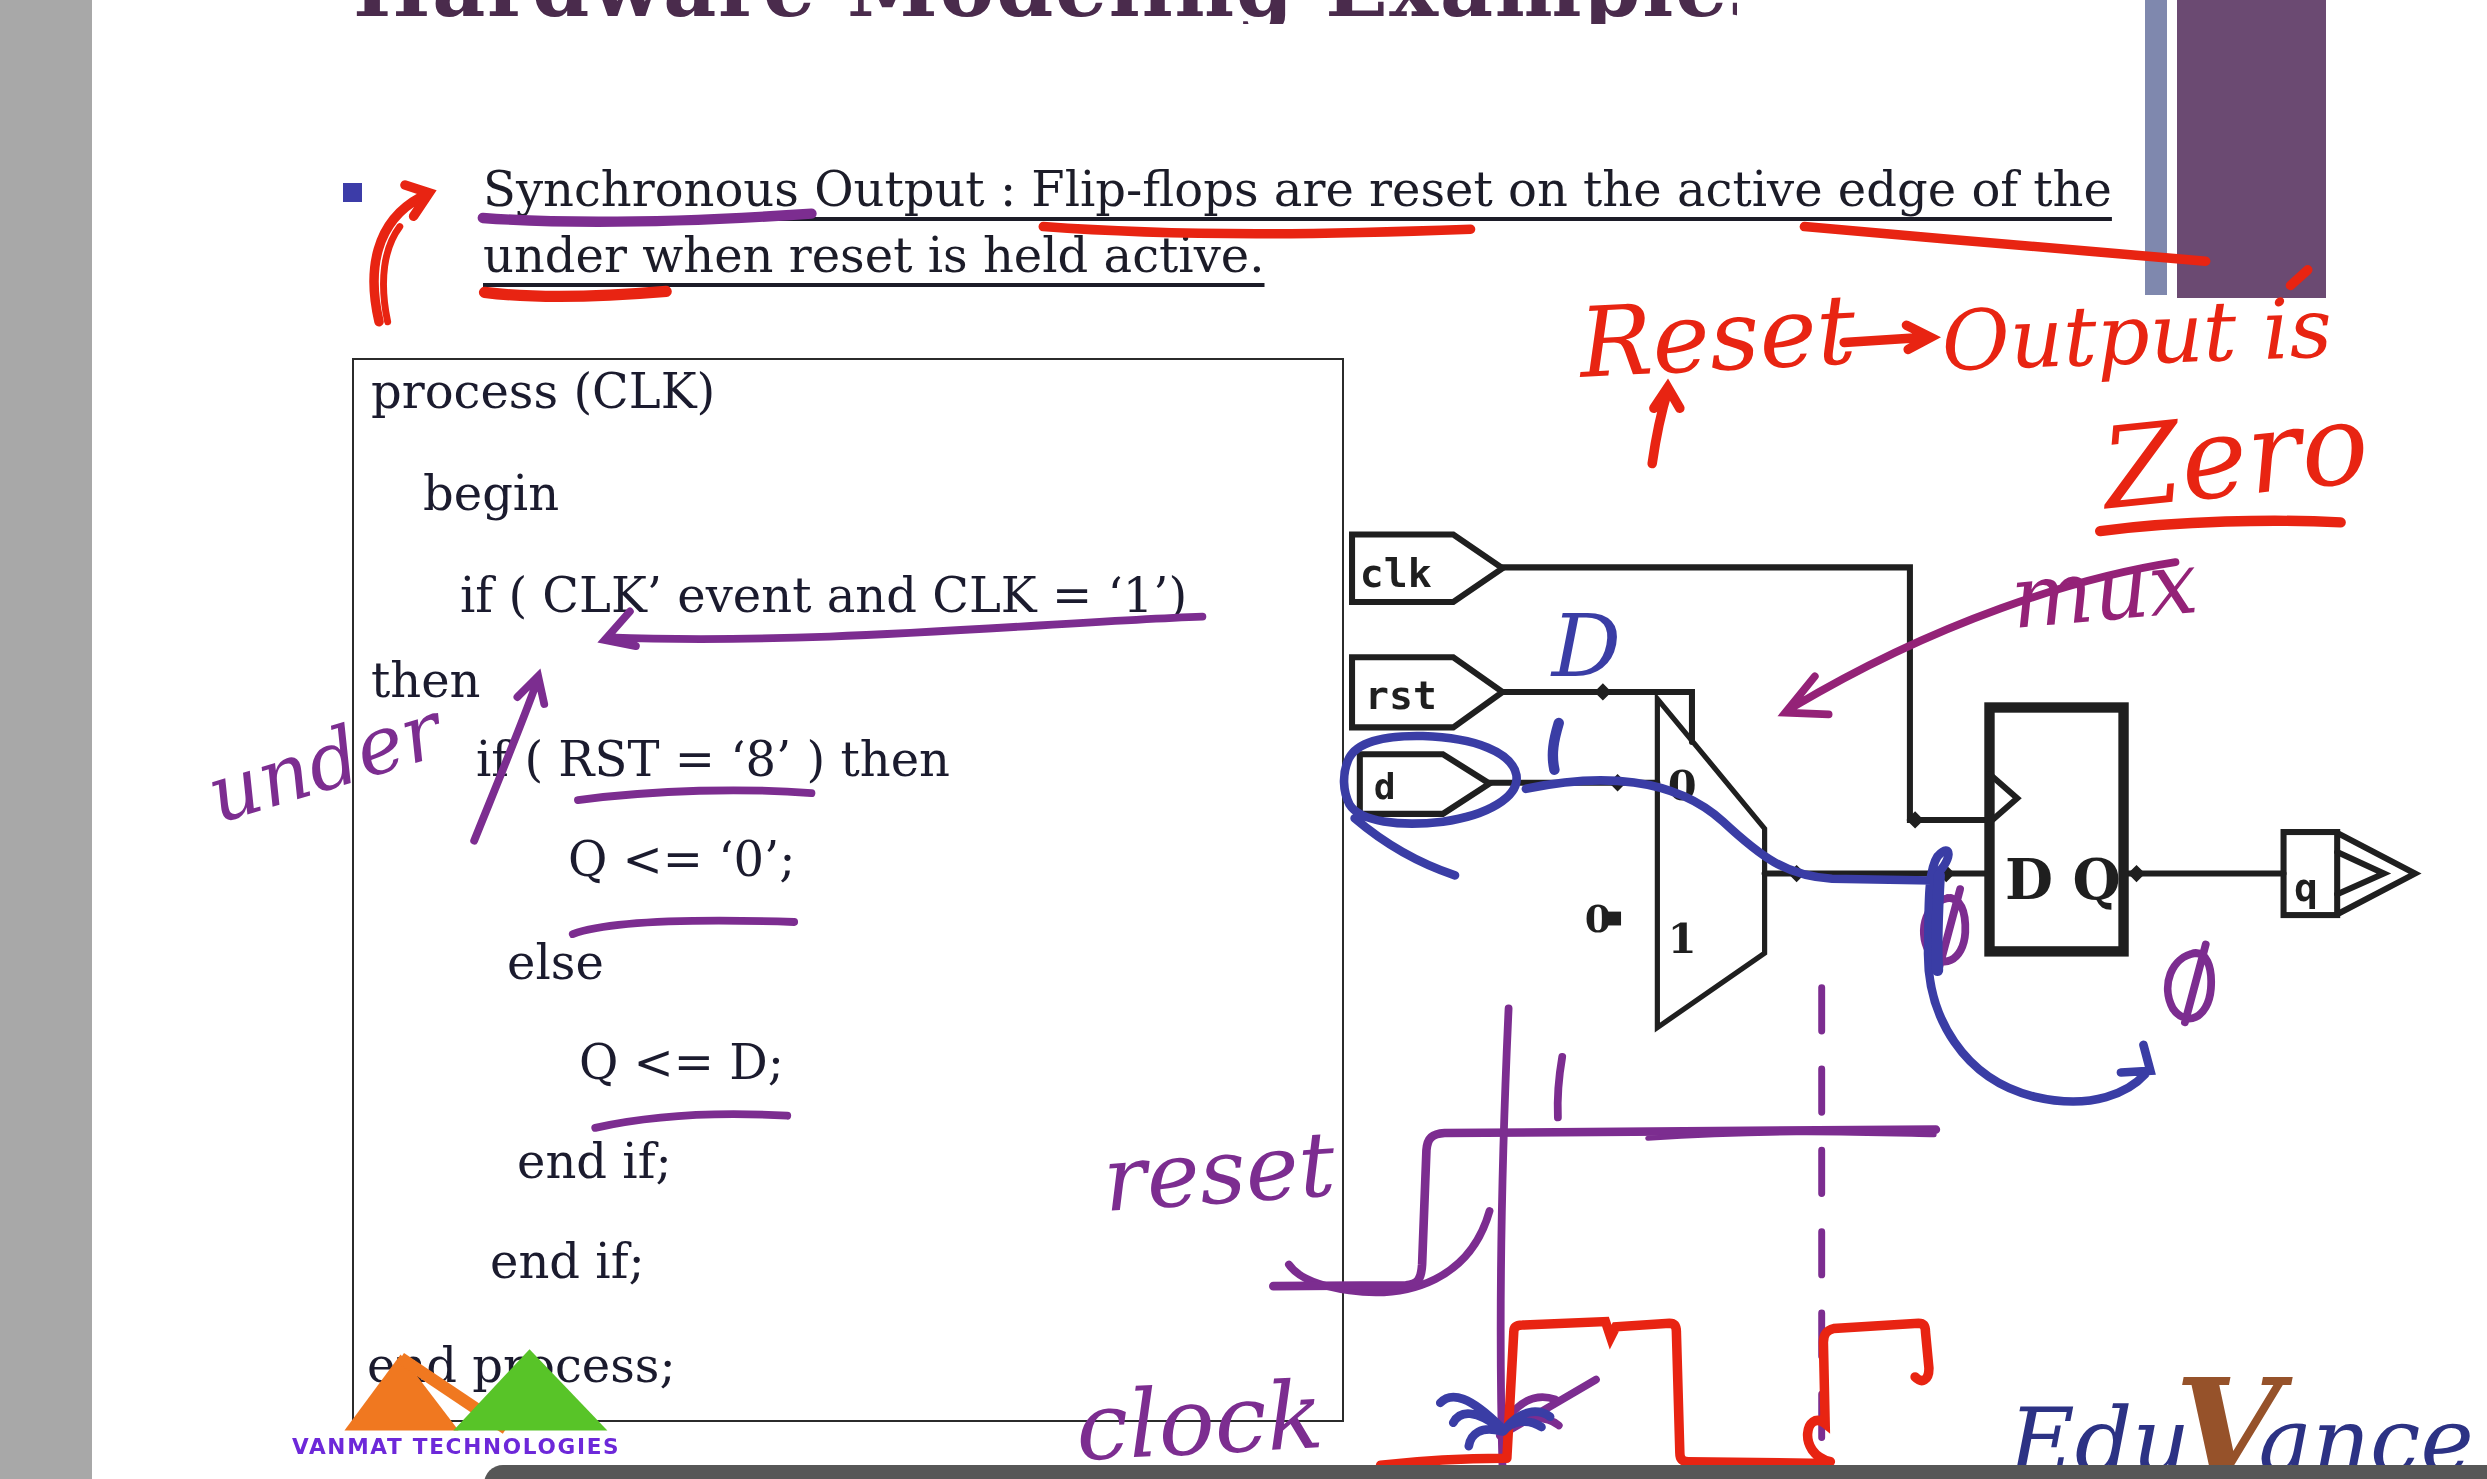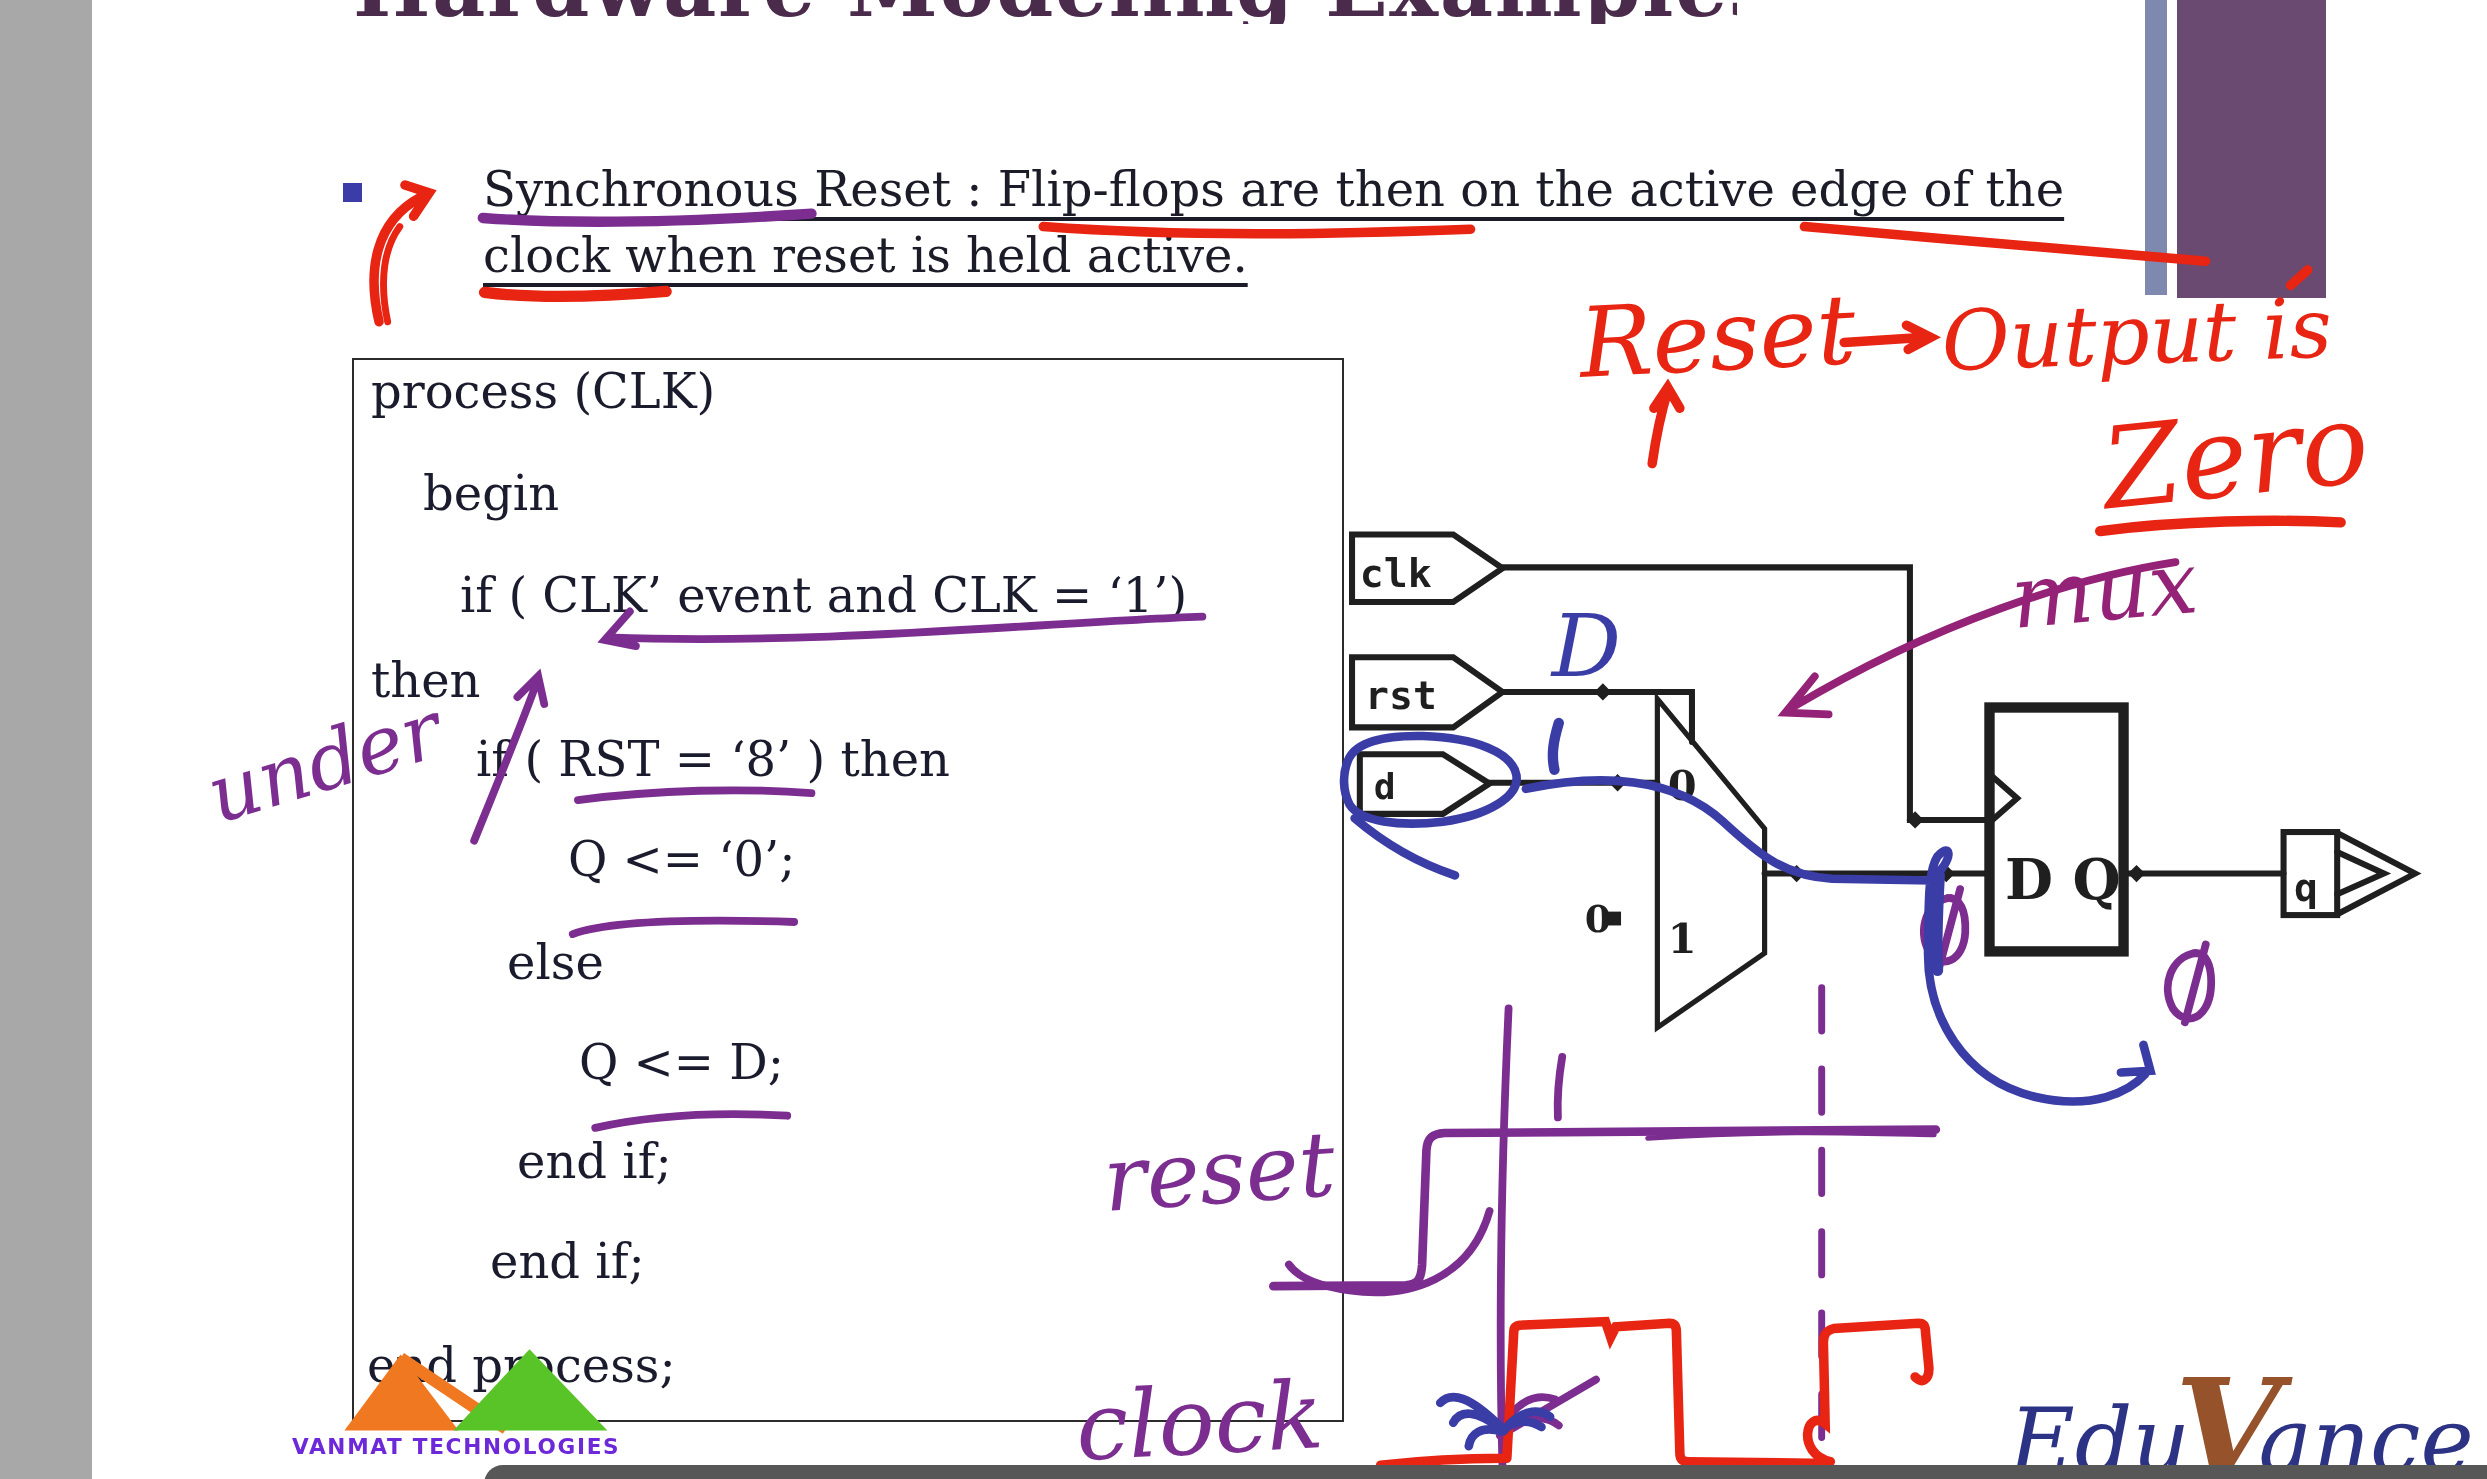--- a/index.html
+++ b/index.html
@@ -41,22 +41,22 @@
 
 <div class="abs left-strip"></div>
 <div class="abs slate-bar"></div>
 <div class="abs purple-bar"></div>
 
 <div class="abs title-clip">
   <div class="title-text">Hardware Modeling Examples</div>
 </div>
 
 <div class="abs bullet-square"></div>
-<div class="abs bullet-line bl1">Synchronous Reset :  Flip-flops are then on the active edge of the</div>
-<div class="abs bullet-line bl2">clock when reset is  held active.</div>
+<div class="abs bullet-line bl1">Synchronous Output :  Flip-flops are reset on the active edge of the</div>
+<div class="abs bullet-line bl2">under when reset is  held active.</div>
 
 <div class="abs code-box"></div>
 <div class="abs code-line" style="left:371px;top:363px">process (CLK)</div>
 <div class="abs code-line" style="left:423px;top:465px">begin</div>
 <div class="abs code-line" style="left:460px;top:567px">if ( CLK’ event and CLK = ‘1’)</div>
 <div class="abs code-line" style="left:371px;top:652px">then</div>
 <div class="abs code-line" style="left:476px;top:731px">if ( RST = ‘8’ ) then</div>
 <div class="abs code-line" style="left:568px;top:831px">Q &lt;= ‘0’;</div>
 <div class="abs code-line" style="left:507px;top:934px">else</div>
 <div class="abs code-line" style="left:579px;top:1034px">Q &lt;= D;</div>

